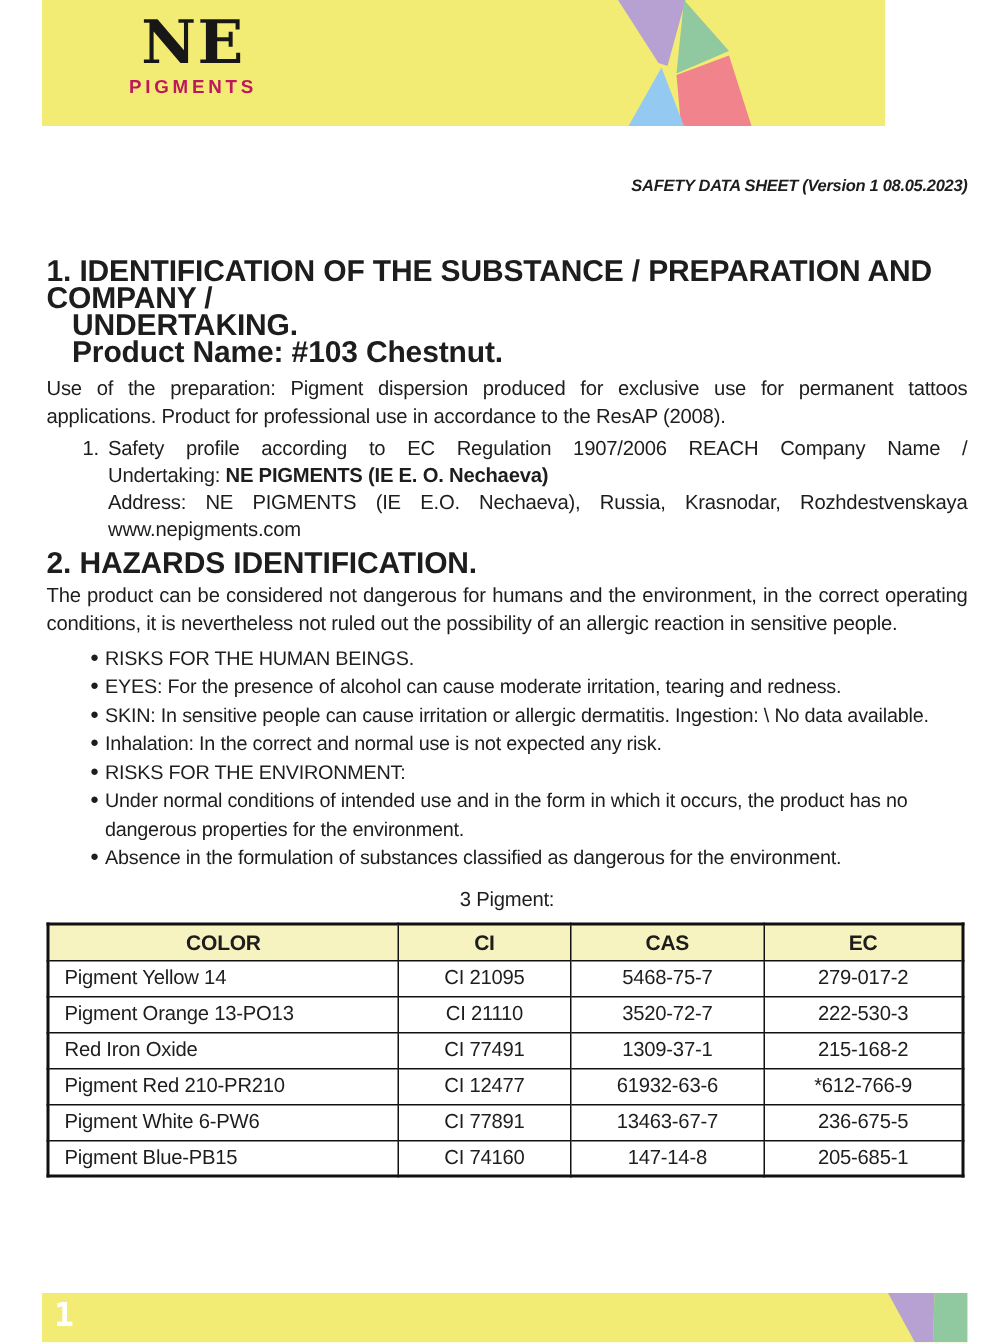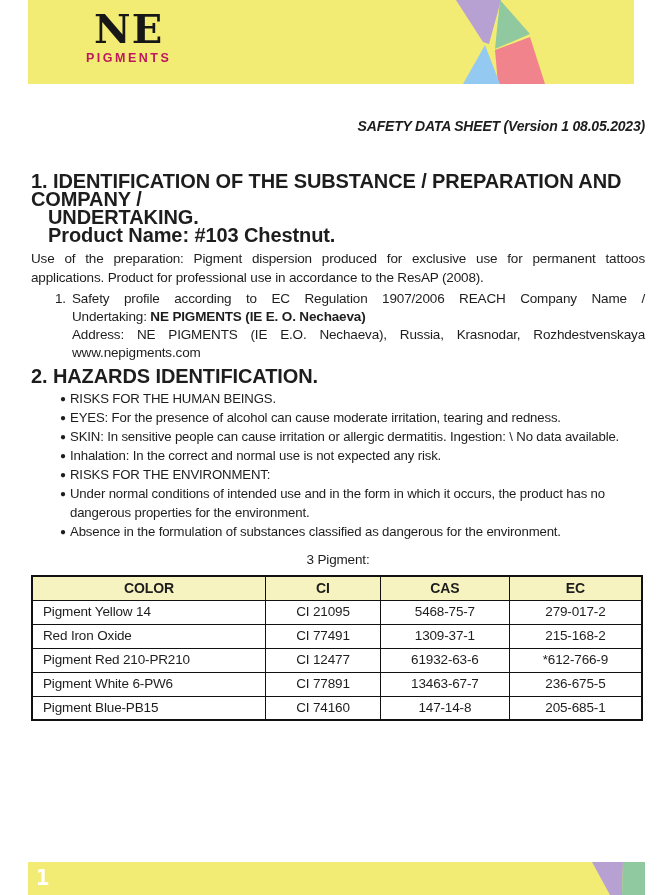--- a/index.html
+++ b/index.html
@@ -12,40 +12,40 @@
     --ink:#1d1d1d;
   }
   *{margin:0;padding:0;box-sizing:border-box;}
   html,body{background:#fff;}
   .page{
     position:relative;width:672px;height:895px;background:#fff;overflow:hidden;
     font-family:"Liberation Sans",sans-serif;color:var(--ink);
   }
   
   .header-band{
-    position:absolute;left:28px;top:0;width:606px;height:84px;
+    position:absolute;left:28px;top:0;width:562px;height:84px;
     background:var(--band-yellow);
   }
   .logo{position:absolute;left:58px;top:8px;text-align:center;}
   .logo-ne{
     font-family:"DejaVu Serif",serif;font-weight:bold;font-size:40px;line-height:42px;
     letter-spacing:1px;color:#171717;
   }
   .logo-sub{
     font-family:"Liberation Sans",sans-serif;font-weight:bold;font-size:12.5px;
     letter-spacing:2.5px;color:#be185d;margin-top:1px;
   }
   .header-shapes{position:absolute;right:43px;top:0;width:160px;height:84px;}
   .header-shapes polygon.p{fill:var(--shape-purple);}
   .header-shapes polygon.g{fill:var(--shape-green);}
   .header-shapes polygon.r{fill:var(--shape-red);}
   .header-shapes polygon.b{fill:var(--shape-blue);}
   
   .doc-title{
-    position:absolute;right:27px;top:118px;font-size:14px;font-style:italic;
+    position:absolute;right:27px;top:118px;font-size:11px;font-style:italic;
     font-weight:bold;letter-spacing:-0.2px;
   }
   
   .content{position:absolute;left:31px;top:172px;width:614px;font-size:13.5px;letter-spacing:-0.15px;line-height:18.5px;}
   .h-sec{font-weight:bold;font-size:20px;line-height:18px;letter-spacing:-0.1px;}
   .h-indent{padding-left:17px;}
   .para{margin-top:6px;text-align:justify;}
   .olitem{margin-top:3px;position:relative;padding-left:41px;line-height:18px;}
   .olnum{position:absolute;left:24px;top:0;}
   .jline{text-align:justify;text-align-last:justify;}
@@ -110,20 +110,21 @@
 
     <div class="olitem">
       <span class="olnum">1.</span>
       <div class="jline">Safety profile according to EC Regulation 1907/2006 REACH Company Name /</div>
       <div><span>Undertaking: </span><b>NE PIGMENTS (IE E. O. Nechaeva)</b></div>
       <div class="jline">Address: NE PIGMENTS (IE E.O. Nechaeva), Russia, Krasnodar, Rozhdestvenskaya</div>
       <div>www.nepigments.com</div>
     </div>
 
     <div class="h-sec sec2">2. HAZARDS IDENTIFICATION.</div>
+    <div class="intro">The product can be considered not dangerous for humans and the environment, in the correct operating conditions, it is nevertheless not ruled out the possibility of an allergic reaction in sensitive people.</div>
 
     <div class="bullets">
       <div class="bullet-item"><span class="bullet-dot">●</span><span class="text">RISKS FOR THE HUMAN BEINGS.</span></div>
       <div class="bullet-item"><span class="bullet-dot">●</span><span class="text">EYES: For the presence of alcohol can cause moderate irritation, tearing and redness.</span></div>
       <div class="bullet-item"><span class="bullet-dot">●</span><span class="text">SKIN: In sensitive people can cause irritation or allergic dermatitis. Ingestion: \ No data available.</span></div>
       <div class="bullet-item"><span class="bullet-dot">●</span><span class="text">Inhalation: In the correct and normal use is not expected any risk.</span></div>
       <div class="bullet-item"><span class="bullet-dot">●</span><span class="text">RISKS FOR THE ENVIRONMENT:</span></div>
       <div class="bullet-item"><span class="bullet-dot">●</span><span class="text">Under normal conditions of intended use and in the form in which it occurs, the product has no dangerous properties for the environment.</span></div>
       <div class="bullet-item"><span class="bullet-dot">●</span><span class="text">Absence in the formulation of substances classified as dangerous for the environment.</span></div>
     </div>
@@ -138,20 +139,26 @@
           <th class="col-cas">CAS</th>
           <th class="col-ec">EC</th>
         </tr>
       </thead>
       <tbody>
         <tr>
           <td class="colname">Pigment Yellow 14</td>
           <td>CI 21095</td>
           <td>5468-75-7</td>
           <td>279-017-2</td>
+        </tr>
+        <tr>
+          <td class="colname">Pigment Orange 13-PO13</td>
+          <td>CI 21110</td>
+          <td>3520-72-7</td>
+          <td>222-530-3</td>
         </tr>
         <tr>
           <td class="colname">Red Iron Oxide</td>
           <td>CI 77491</td>
           <td>1309-37-1</td>
           <td>215-168-2</td>
         </tr>
         <tr>
           <td class="colname">Pigment Red 210-PR210</td>
           <td>CI 12477</td>

